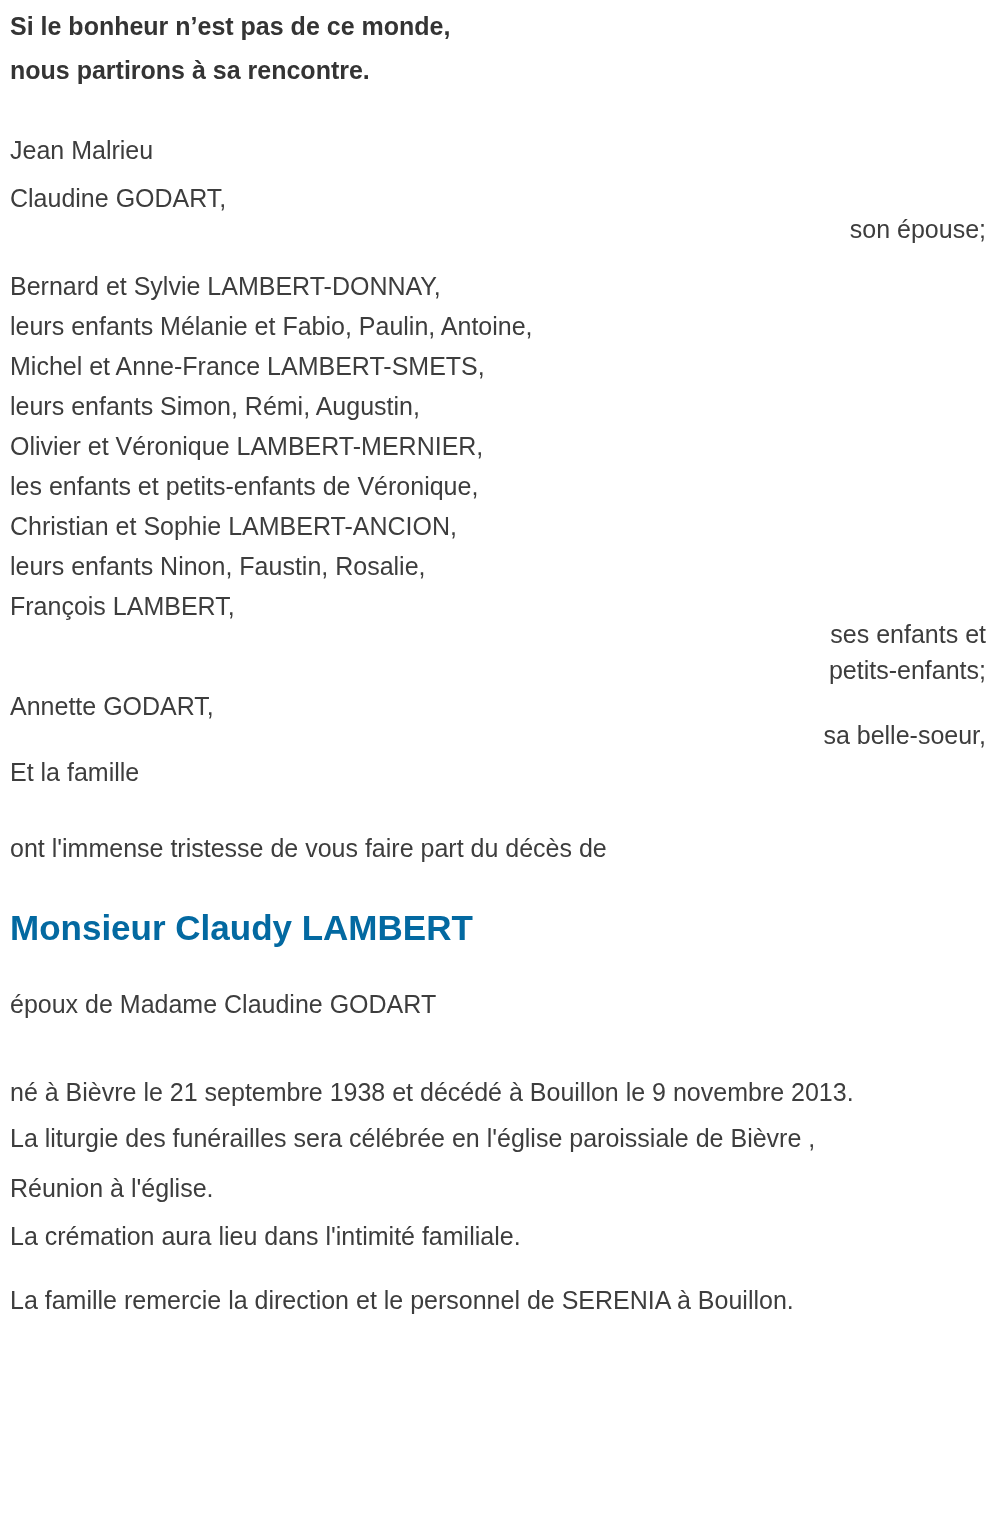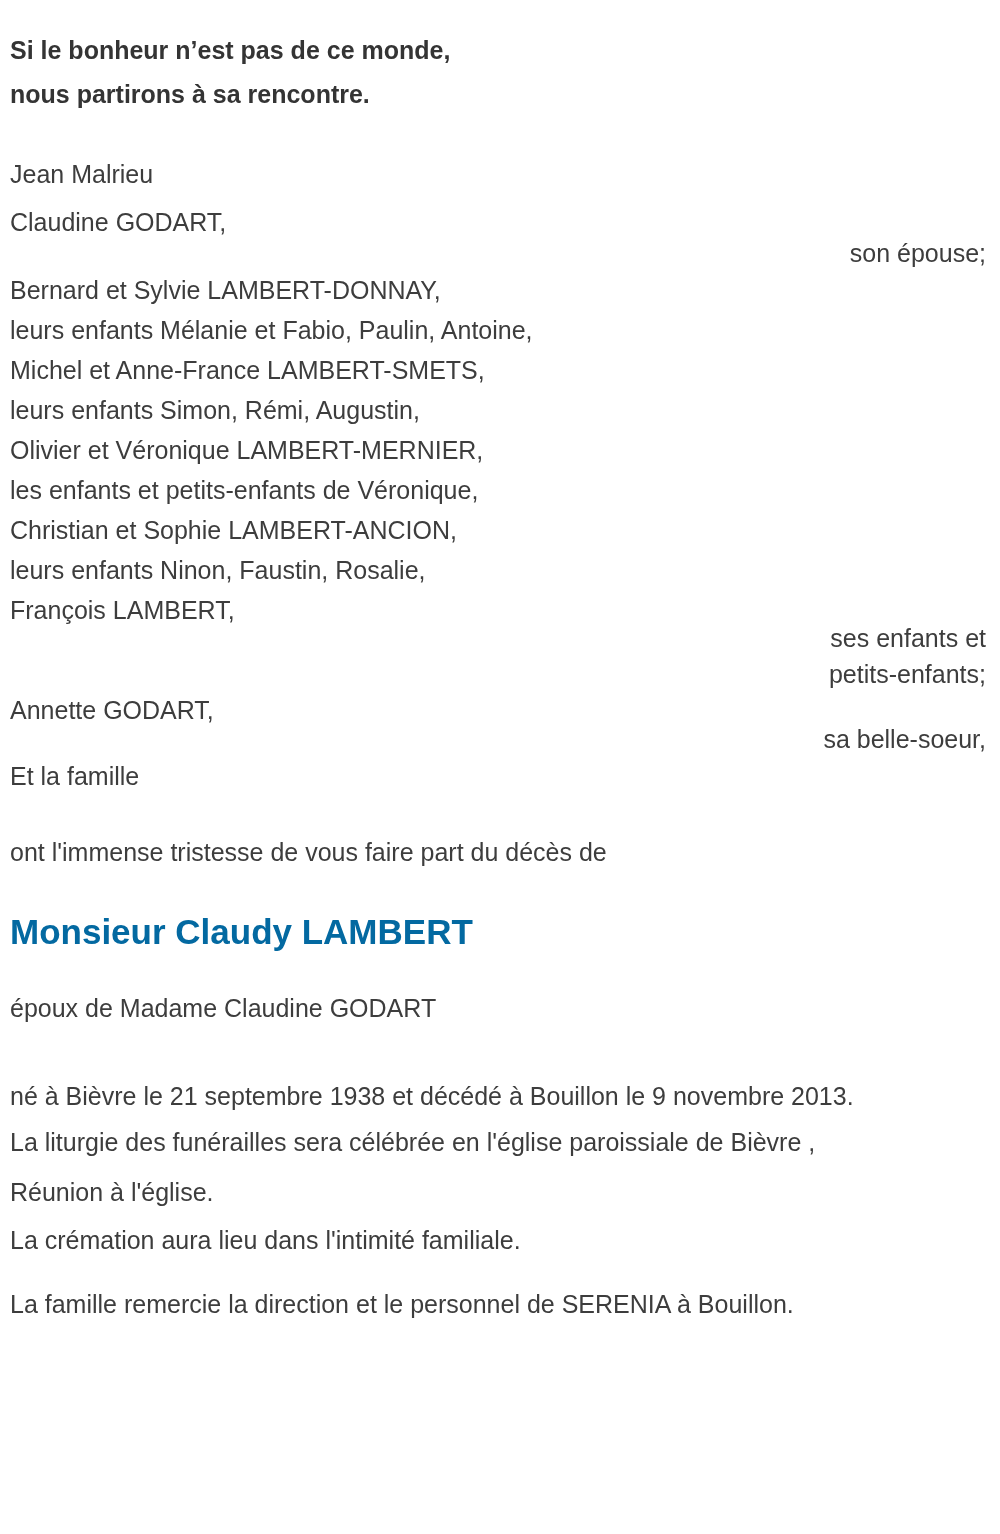--- a/index.html
+++ b/index.html
@@ -7,21 +7,21 @@
     background: #ffffff;
   }
   body {
     width: 1000px;
     height: 1534px;
     overflow: hidden;
     color: #3d3d3d;
     font-family: "Liberation Sans", "DejaVu Sans", sans-serif;
   }
   .page {
-    padding: 28px 14px 0 10px;
+    padding: 4px 14px 0 10px;
     width: 1000px;
   }
   .line {
     font-size: 25px;
     line-height: 40px;
     color: #3d3d3d;
   }
   .epitaph-line {
     font-size: 25px;
     font-weight: 700;
@@ -37,21 +37,21 @@
   .relation {
     font-size: 25px;
     text-align: right;
     line-height: 34px;
     color: #3d3d3d;
   }
   .rel-spouse {
     margin-top: -6px;
   }
   .children {
-    margin-top: 0;
+    margin-top: 20px;
   }
   .children .line {
     line-height: 40px;
   }
   .rel-children {
     margin-top: -10px;
     line-height: 36px;
   }
   .name-annette {
     margin-top: -2px;

